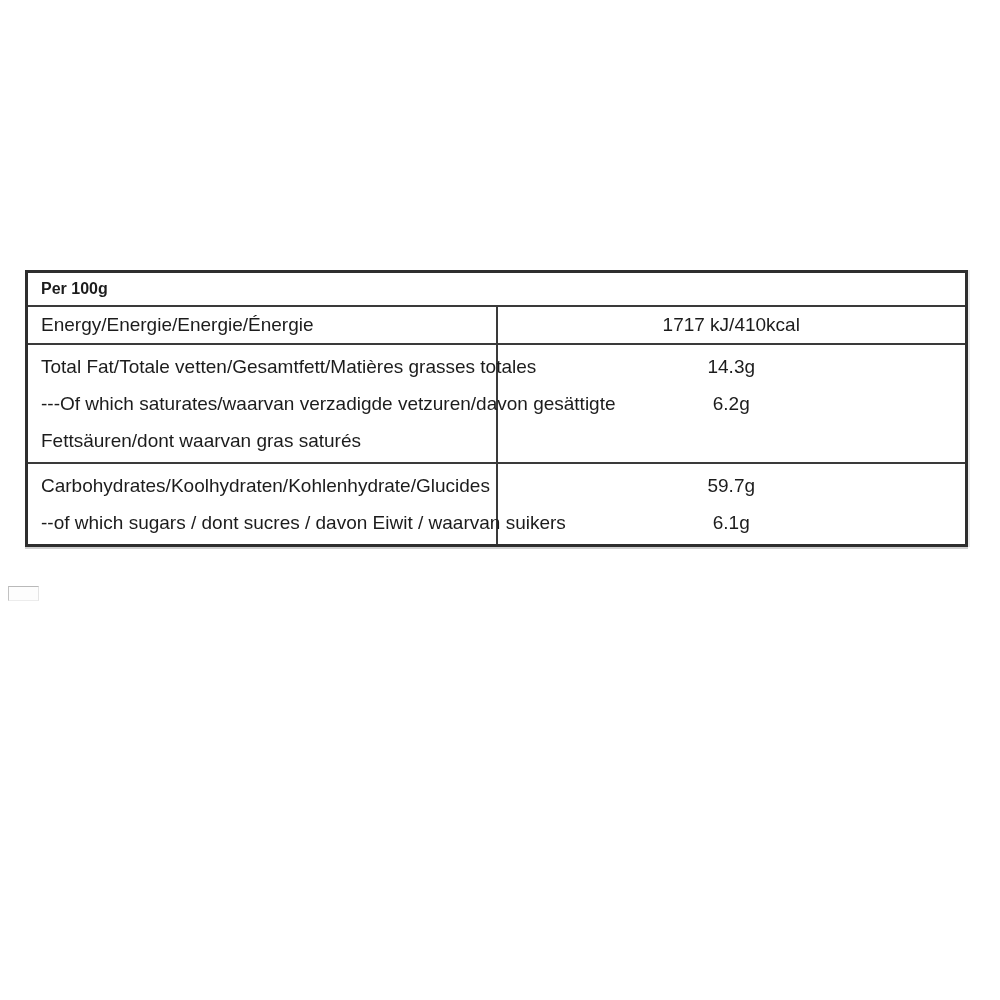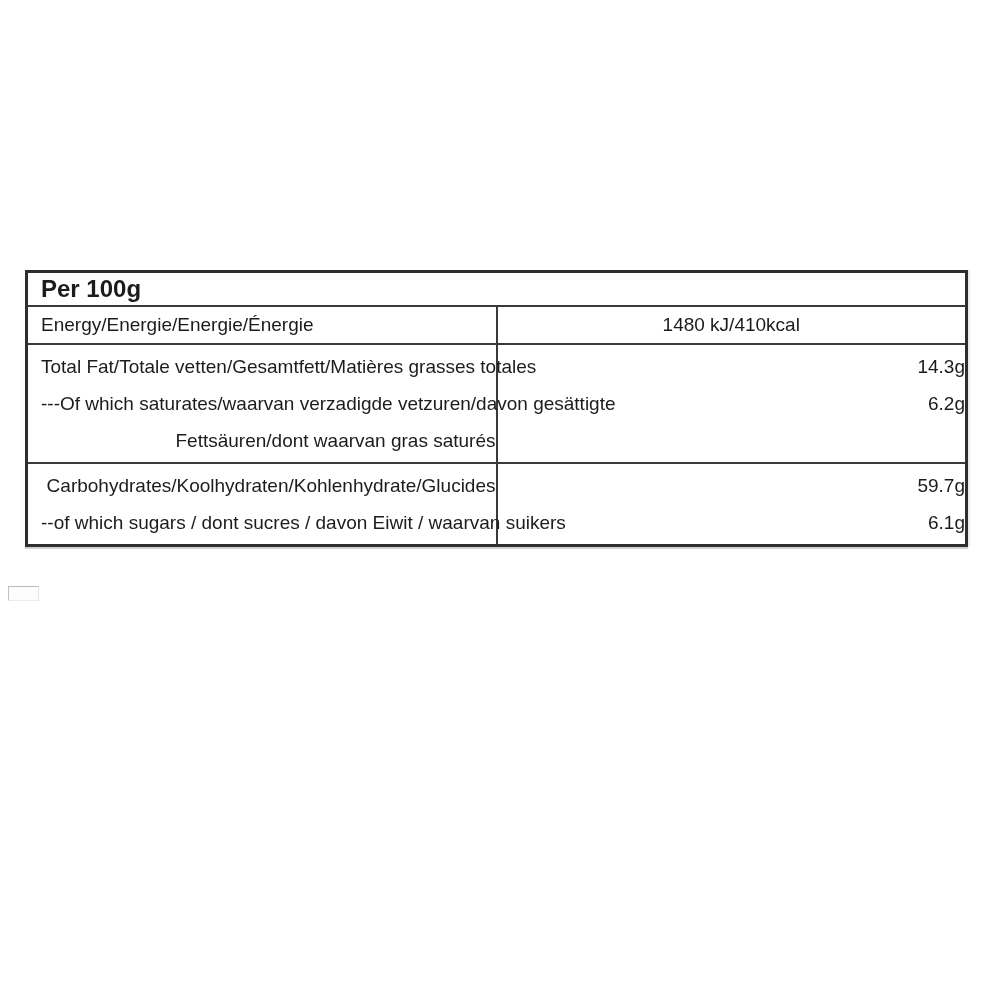--- a/index.html
+++ b/index.html
@@ -30,21 +30,21 @@
     border: 3px solid #2e2e2e;
     box-shadow: 0 2px 0 rgba(150,150,150,0.45), 2px 0 0 rgba(180,180,180,0.25);
   }
   td {
     border: 2px solid #3a3a3a;
     padding: 0;
     background: #ffffff;
   }
   td.hdr {
     font-weight: bold;
-    font-size: 24px;
+    font-size: 16px;
     height: 32px;
     padding-left: 13px;
     vertical-align: middle;
   }
   td.lbl {
     padding-left: 13px;
     vertical-align: middle;
   }
   td.val {
     text-align: center;
@@ -56,21 +56,20 @@
     margin-top: 32px;
   }
   td.multi {
     vertical-align: top;
     padding-top: 3px;
     padding-bottom: 3px;
   }
   td.multi .line {
     line-height: 37px;
     white-space: nowrap;
-    text-align: right;
   }
   tr.row-fat td { height: 106px; }
   tr.row-carb td { height: 68px; }
   .artifact-box {
     position: absolute;
     left: 8px;
     top: 586px;
     width: 29px;
     height: 13px;
     border-top: 1px solid #b9b9b9;
@@ -86,21 +85,21 @@
 <div class="page">
 
   <table class="nutrition-table">
     <tbody>
       <tr>
         <td class="hdr" colspan="2">Per 100g</td>
       </tr>
 
       <tr class="row-single">
         <td class="lbl">Energy/Energie/Energie/Énergie</td>
-        <td class="val">1480 kJ/410kcal</td>
+        <td class="val">1717 kJ/410kcal</td>
       </tr>
 
 
       <tr class="row-fat">
         <td class="lbl multi">
           <div class="line">Total Fat/Totale vetten/Gesamtfett/Matières grasses totales</div>
           <div class="line">---Of which saturates/waarvan verzadigde vetzuren/davon gesättigte</div>
           <div class="line">Fettsäuren/dont waarvan gras saturés</div>
         </td>
         <td class="val multi">

